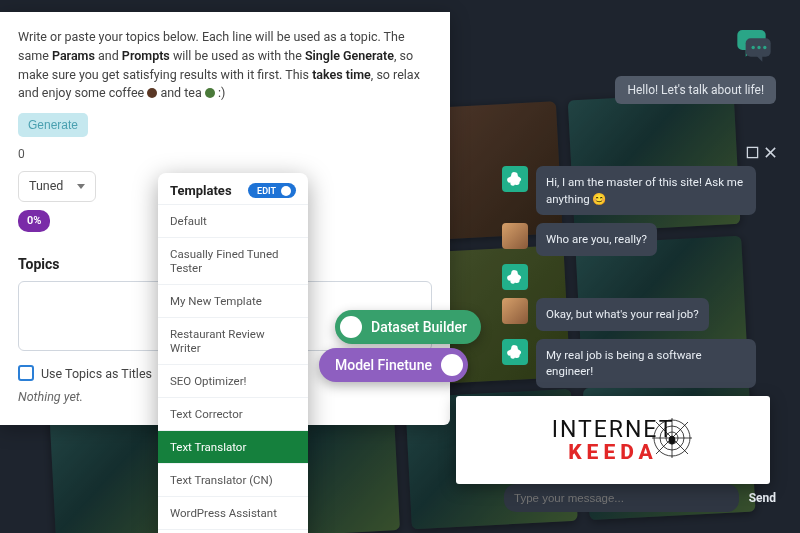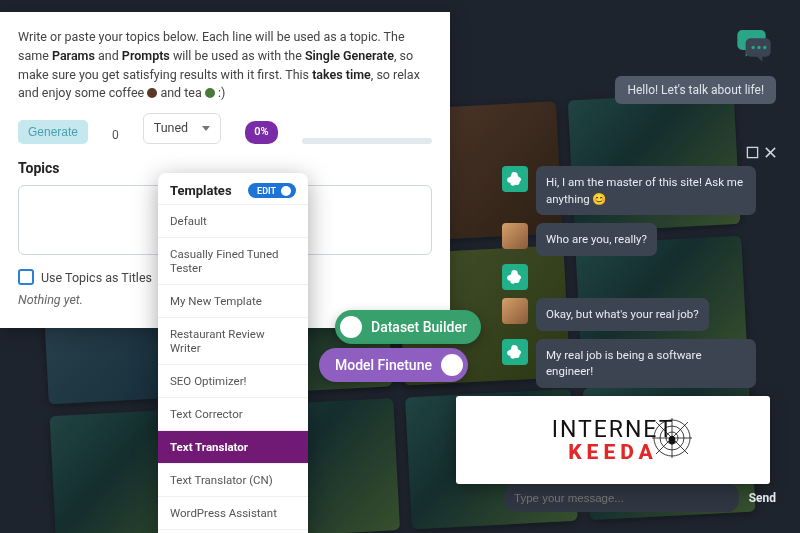--- a/index.html
+++ b/index.html
@@ -13,21 +13,21 @@
   .bg-tile:nth-child(3){background:linear-gradient(135deg,#6a4a3a,#3a2a1a);}
   .bg-tile:nth-child(5){background:linear-gradient(135deg,#3a5a6a,#1a3a4a);}
   .bg-tile:nth-child(7){background:linear-gradient(135deg,#5a6a3a,#3a4a1a);}
 
   
   .content-panel {
     position:absolute; top:12px; left:0; width:450px; background:#fff; padding:16px 18px 18px; border-radius:0 0 6px 0;
     box-shadow:0 4px 20px rgba(0,0,0,.3); font-size:12.5px; line-height:1.5; color:#444;
   }
   .content-panel b { font-weight:600; color:#222;}
-  .controls-row { margin-top:10px; display:flex; align-items:flex-end; gap:24px; }
+  .controls-row { margin-top:10px; display:flex; align-items:flex-start; gap:8px;flex-direction:column; }
   .btn-generate { background:#c5e8ef; color:#4aa0b0; border:none; border-radius:5px; padding:5px 10px; font-size:12px; font-weight:500; }
   .count { font-size:12px; color:#555;}
   .select { display:flex; align-items:center; gap:14px; background:#fff; border:1px solid #ddd; border-radius:6px; padding:5px 10px; font-size:12.5px;}
   .chev { width:0;height:0;border-left:4px solid transparent;border-right:4px solid transparent;border-top:5px solid #777;}
   .pct-pill { background:#7a2ba8; color:#fff; font-size:11px; font-weight:600; border-radius:10px; padding:3px 9px;}
   .progress-bar { flex:1; height:6px; background:#e3e8ef; border-radius:3px;}
   .topics-label { margin-top:14px; font-weight:700; font-size:14px; color:#222;}
   .topics-area { width:100%; height:70px; margin-top:6px; border:1px solid #d0d6de; border-radius:6px; resize:none; padding:6px; font-size:12px;}
   .use-topics-row { display:flex; align-items:flex-start; gap:7px; margin-top:8px; font-size:12.5px; color:#444;}
   .cb { width:16px;height:16px;border:2px solid #2b7fd6;border-radius:3px;}
@@ -37,21 +37,21 @@
   .coffee{background:#5a3825;}
   .tea{background:#4a7a3a;}
 
   
   .templates-panel { position:absolute; top:173px; left:158px; width:150px; background:#fff; border-radius:8px; box-shadow:0 6px 24px rgba(0,0,0,.35); padding:10px 0 10px; }
   .tpl-head { display:flex; justify-content:space-between; padding:0 12px 6px; }
   .tpl-title { font-weight:700; font-size:13px; color:#222;}
   .edit-pill { background:#1e73d6; color:#fff; border-radius:11px; padding:2px 5px 2px 9px; font-size:9px; font-weight:600; display:flex; align-items:center; gap:5px;}
   .edit-pill .sw { width:10px;height:10px;border-radius:50%;background:#fff;}
   .tpl-item { padding:9px 12px; font-size:11.5px; color:#555; border-top:1px solid #eef1f4; cursor:pointer;}
-  .tpl-item.selected { background:#701a75; color:#fff; font-weight:700;}
+  .tpl-item.selected { background:#15803d; color:#fff; font-weight:400;}
   .tpl-actions { display:flex; gap:7px; padding:8px 10px 0; border-top:1px solid #eef1f4;}
 
   
   .pill { position:absolute; border-radius:20px; color:#fff; font-size:14px; font-weight:500; padding:9px 14px 9px 36px; display:flex; align-items:center; box-shadow:0 4px 12px rgba(0,0,0,.3);}
   .pill .dot{position:absolute;width:22px;height:22px;border-radius:50%;background:#fff;}
   .ds-pill{top:310px;left:335px;background:#37a06c;}
   .ds-pill .dot{left:5px;}
   .mf-pill{top:348px;left:319px;background:#8e5fc0;padding:9px 36px 9px 16px;}
   .mf-pill .dot{right:5px;}
 

